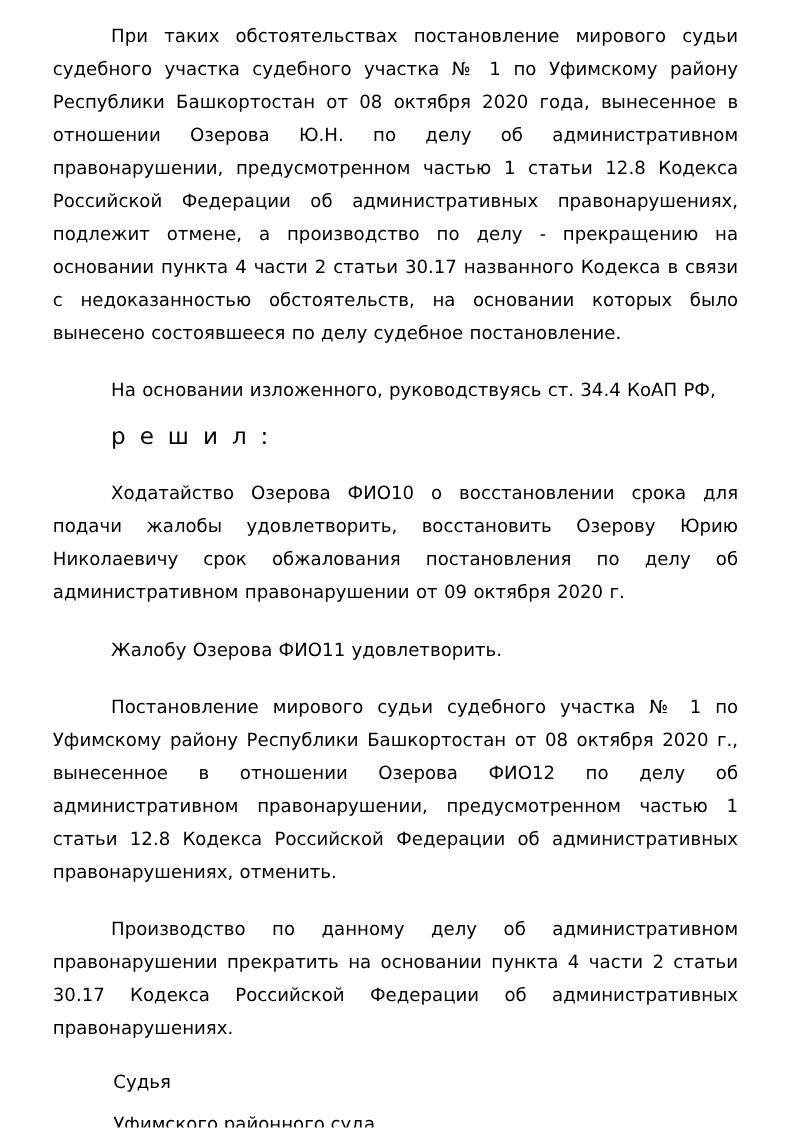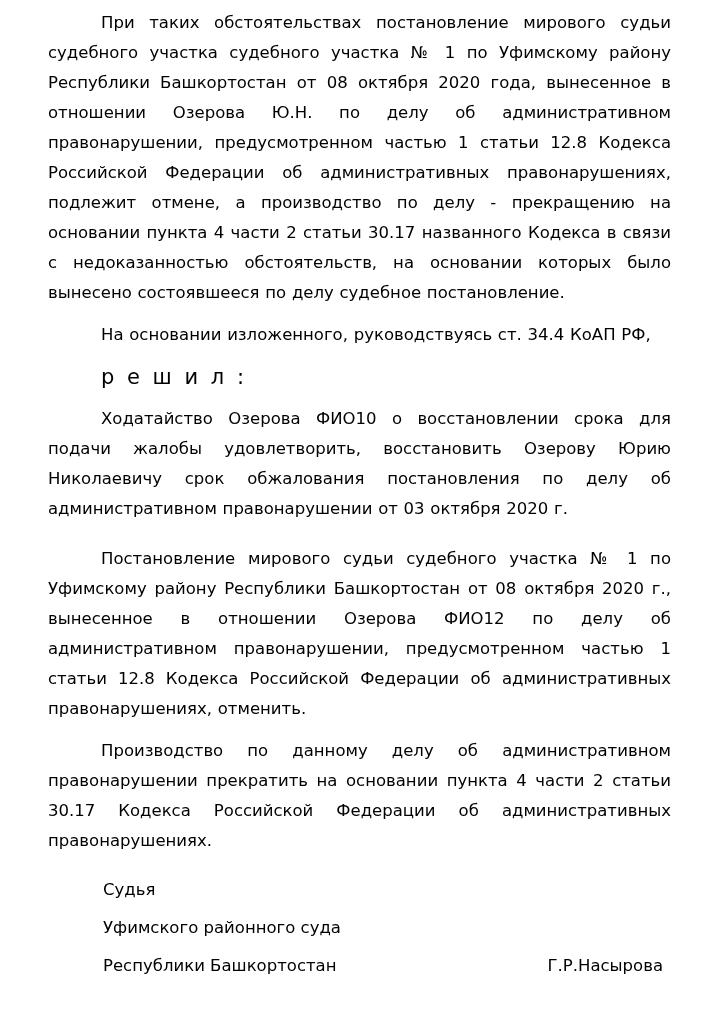--- a/index.html
+++ b/index.html
@@ -19,21 +19,21 @@
     width: 719px;
     height: 1025px;
     padding: 8px 48px 0 48px;
     background: #ffffff;
   }
   .para {
     text-align: justify;
     text-justify: inter-word;
     font-size: 16.5px;
     line-height: 30px;
-    margin: 0 0 4px 0;
+    margin: 10px 0 4px 0;
     text-indent: 53px;
     word-spacing: 0.5px;
   }
   .resolve {
     text-indent: 53px;
     font-size: 21px;
     line-height: 30px;
     margin: 0 0 4px 0;
     letter-spacing: 3px;
   }
@@ -68,24 +68,25 @@
   <div class="spacer-sm"></div>
 
   <p class="para">На основании изложенного, руководствуясь ст. 34.4 КоАП РФ,</p>
 
   <div class="spacer-sm"></div>
 
   <p class="resolve">р е ш и л :</p>
 
   <div class="spacer-sm"></div>
 
-  <p class="para">Ходатайство Озерова ФИО10 о восстановлении срока для подачи жалобы удовлетворить, восстановить Озерову Юрию Николаевичу срок обжалования постановления по делу об административном правонарушении от 03 октября 2020 г.</p>
+  <p class="para">Ходатайство Озерова ФИО10 о восстановлении срока для подачи жалобы удовлетворить, восстановить Озерову Юрию Николаевичу срок обжалования постановления по делу об административном правонарушении от 09 октября 2020 г.</p>
 
   <div class="spacer-sm"></div>
 
+  <p class="para">Жалобу Озерова ФИО11 удовлетворить.</p>
 
   <div class="spacer-sm"></div>
 
   <p class="para">Постановление мирового судьи судебного участка № 1 по Уфимскому району Республики Башкортостан от 08 октября 2020 г., вынесенное в отношении Озерова ФИО12 по делу об административном правонарушении, предусмотренном частью 1 статьи 12.8 Кодекса Российской Федерации об административных правонарушениях, отменить.</p>
 
   <div class="spacer-sm"></div>
 
   <p class="para">Производство по данному делу об административном правонарушении прекратить на основании пункта 4 части 2 статьи 30.17 Кодекса Российской Федерации об административных правонарушениях.</p>
 
   <div class="signature-block">

